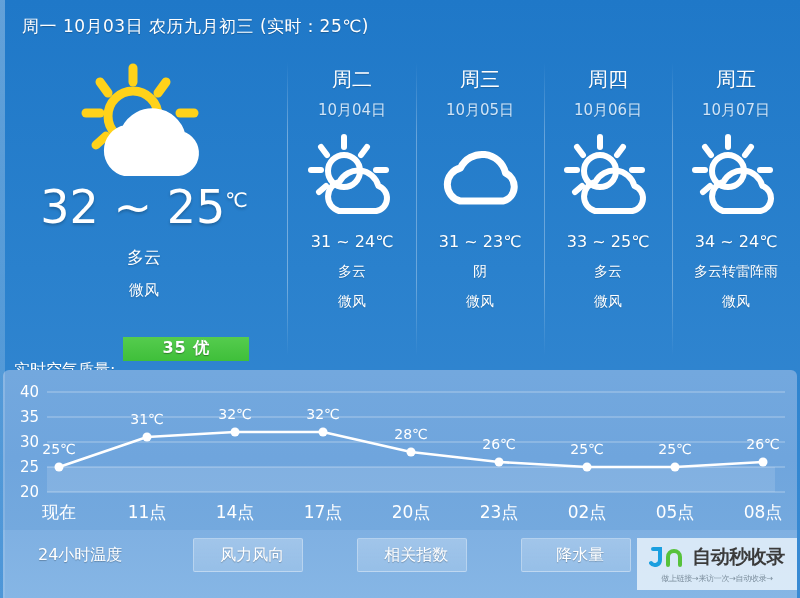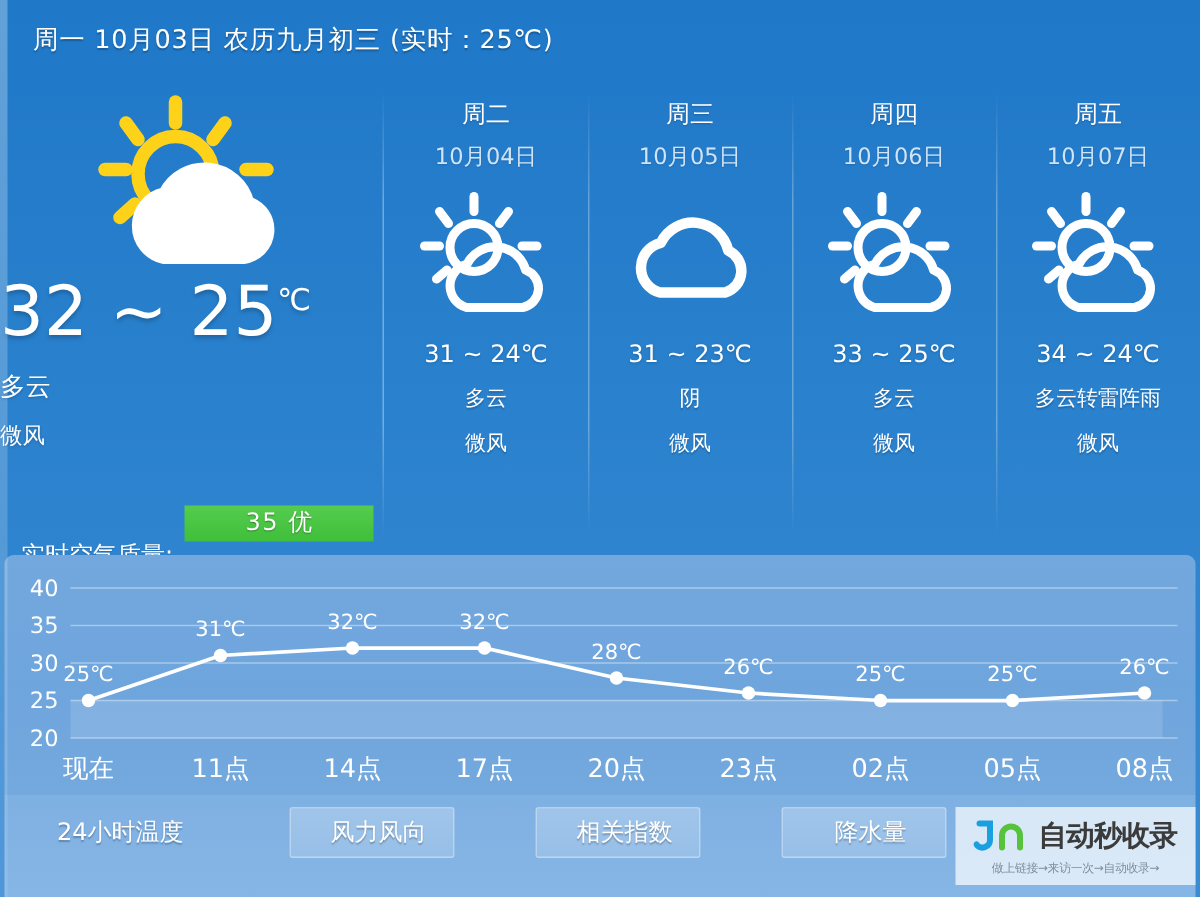--- a/index.html
+++ b/index.html
@@ -51,24 +51,25 @@
   
   .top-panel {
     position: absolute;
     left: 0; top: 52px;
     width: 800px;
     height: 318px;
     display: flex;
   }
 
   .today {
-    width: 256px;
+    width: 288px;
     position: relative;
     display: flex;
     flex-direction: column;
+    align-items: center;
     box-sizing: border-box;
     padding-top: 8px;
   }
   .today::after {
     content: "";
     position: absolute;
     right: 0; top: 10px; bottom: 14px;
     width: 1px;
     background: linear-gradient(180deg, rgba(255,255,255,0.0), rgba(255,255,255,0.35) 25%, rgba(255,255,255,0.35) 75%, rgba(255,255,255,0.0));
   }
@@ -112,21 +113,21 @@
   .aqi-badge {
     margin-left: 8px;
     width: 126px;
     height: 24px;
     background: linear-gradient(180deg, #55cc4e 0%, #3fbf3a 100%);
     display: flex;
     align-items: center;
     justify-content: center;
     color: #ffffff;
     font-size: 16px;
-    font-weight: normal;
+    font-weight: bold;
     text-shadow: 0 1px 1px rgba(0,0,0,0.35);
     letter-spacing: 1px;
   }
 
   .days { flex: 1; display: flex; }
   .day {
     flex: 1;
     position: relative;
     display: flex;
     flex-direction: column;
@@ -136,21 +137,21 @@
   }
   .day + .day::before {
     content: "";
     position: absolute;
     left: 0; top: 10px; bottom: 14px;
     width: 1px;
     background: linear-gradient(180deg, rgba(255,255,255,0.0), rgba(255,255,255,0.30) 25%, rgba(255,255,255,0.30) 75%, rgba(255,255,255,0.0));
   }
   .day-week {
     color: #ffffff;
-    font-size: 16px;
+    font-size: 20px;
     text-shadow: 0 1px 1px rgba(0,0,0,0.2);
   }
   .day-date {
     color: #cfe4f7;
     font-size: 15px;
     margin-top: 8px;
     text-shadow: 0 1px 1px rgba(0,0,0,0.15);
   }
   .day-icon {
     height: 86px;

